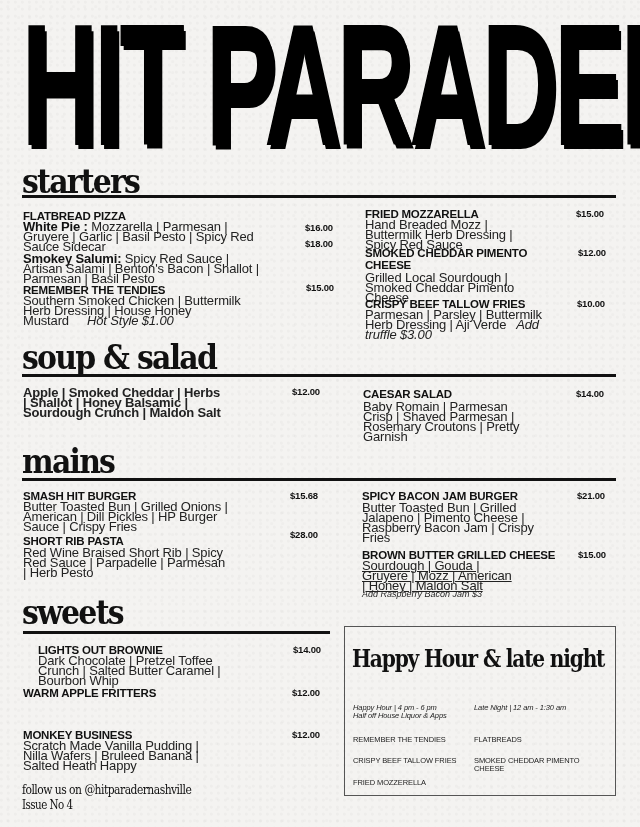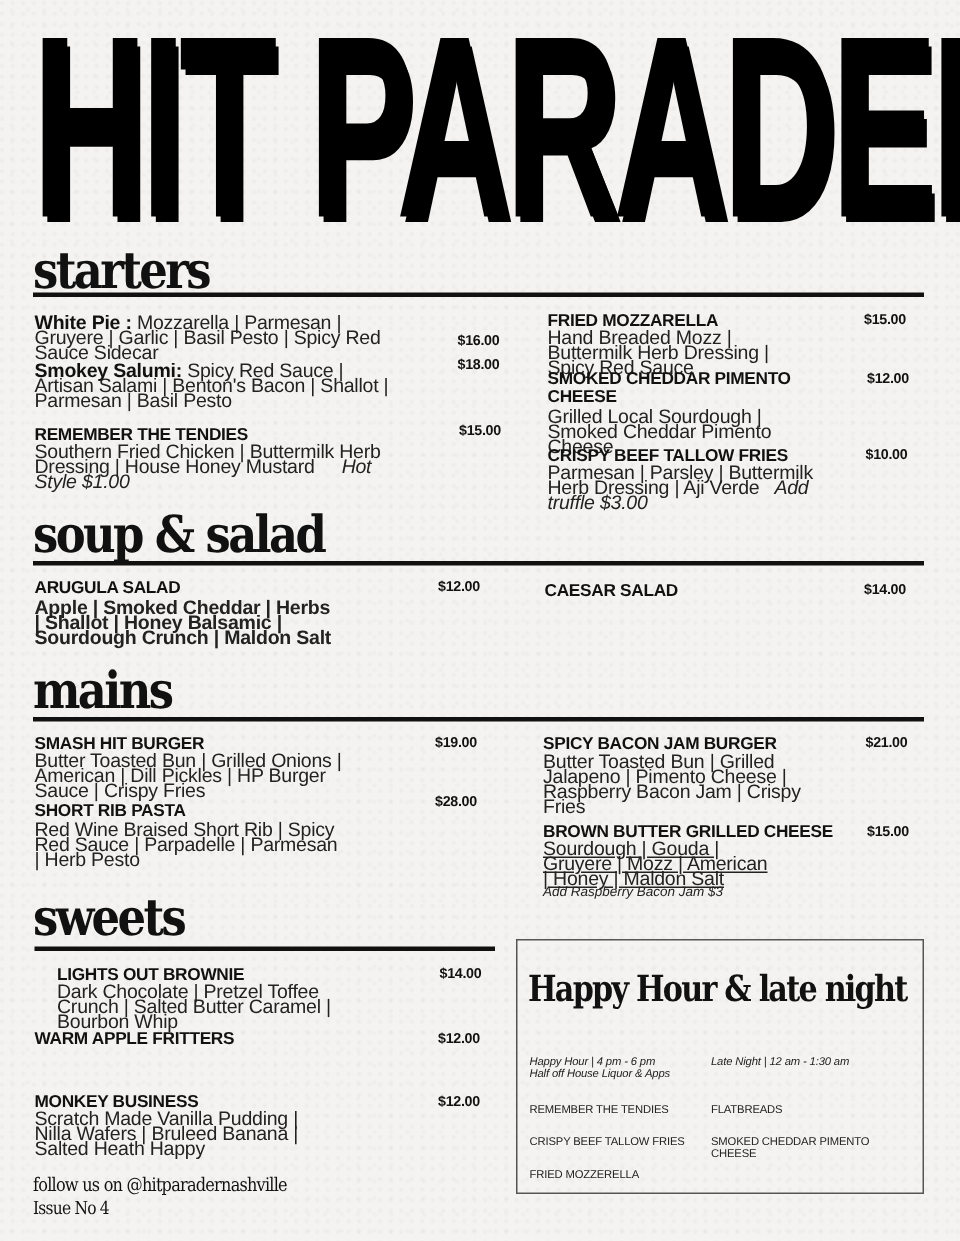--- a/index.html
+++ b/index.html
@@ -109,29 +109,30 @@
 <body>
 
 <div class="abs title">
   <div class="title-text">HIT PARADER</div>
 </div>
 
 <div class="abs section-title" style="left:22px; top:164px;">starters</div>
 <div class="abs rule" style="left:22px; top:195px; width:594px;"></div>
 
 <div class="item" style="left:23px; top:210px; width:240px;">
+  <div class="item-name">FLATBREAD PIZZA</div>
   <div class="item-desc"><b>White Pie :</b><span> Mozzarella | Parmesan | Gruyere | Garlic | Basil Pesto | Spicy Red Sauce Sidecar</span></div>
   <div class="item-desc" style="margin-top:2px;"><b>Smokey Salumi:</b><span> Spicy Red Sauce | Artisan Salami | Benton's Bacon | Shallot | Parmesan | Basil Pesto</span></div>
 </div>
 <div class="price" style="left:305px; top:222px;">$16.00</div>
 <div class="price" style="left:305px; top:238px;">$18.00</div>
 
 <div class="item" style="left:23px; top:284px; width:240px;">
   <div class="item-name">REMEMBER THE TENDIES</div>
-  <div class="item-desc"><span>Southern Fried Chicken | Buttermilk Herb Dressing | House Honey Mustard</span><span class="item-note">Hot Style $1.00</span></div>
+  <div class="item-desc"><span>Southern Smoked Chicken | Buttermilk Herb Dressing | House Honey Mustard</span><span class="item-note">Hot Style $1.00</span></div>
 </div>
 <div class="price" style="left:306px; top:282px;">$15.00</div>
 
 <div class="item" style="left:365px; top:208px; width:175px;">
   <div class="item-name">FRIED MOZZARELLA</div>
   <div class="item-desc">Hand Breaded Mozz | Buttermilk Herb Dressing | Spicy Red Sauce</div>
 </div>
 <div class="price" style="left:576px; top:208px;">$15.00</div>
 
 <div class="item" style="left:365px; top:247px; width:165px;">
@@ -143,38 +144,38 @@
 <div class="item" style="left:365px; top:298px; width:190px;">
   <div class="item-name">CRISPY BEEF TALLOW FRIES</div>
   <div class="item-desc"><span>Parmesan | Parsley | Buttermilk Herb Dressing | Aji Verde</span><span class="item-note" style="margin-left:10px;">Add truffle $3.00</span></div>
 </div>
 <div class="price" style="left:577px; top:298px;text-align:center;">$10.00</div>
 
 <div class="abs section-title" style="left:22px; top:340px;">soup &amp; salad</div>
 <div class="abs rule" style="left:22px; top:374px; width:594px;"></div>
 
 <div class="item" style="left:23px; top:386px; width:200px;">
-  <div class="item-name">ARUGULA SALAD</div>
   <div class="item-desc" style="margin-top:2px;font-weight:bold;">Apple | Smoked Cheddar | Herbs | Shallot | Honey Balsamic | Sourdough Crunch | Maldon Salt</div>
 </div>
 <div class="price" style="left:292px; top:386px;">$12.00</div>
 
 <div class="item" style="left:363px; top:388px; width:170px;">
   <div class="item-name">CAESAR SALAD</div>
+  <div class="item-desc" style="margin-top:2px;">Baby Romain | Parmesan Crisp | Shaved Parmesan | Rosemary Croutons | Pretty Garnish</div>
 </div>
 <div class="price" style="left:576px; top:388px;">$14.00</div>
 
 <div class="abs section-title" style="left:22px; top:444px;">mains</div>
 <div class="abs rule" style="left:22px; top:478px; width:594px;"></div>
 
 <div class="item" style="left:23px; top:490px; width:210px;">
   <div class="item-name">SMASH HIT BURGER</div>
   <div class="item-desc">Butter Toasted Bun | Grilled Onions | American | Dill Pickles | HP Burger Sauce | Crispy Fries</div>
 </div>
-<div class="price" style="left:290px; top:490px;">$19.00</div>
+<div class="price" style="left:290px; top:490px;">$15.68</div>
 
 <div class="item" style="left:23px; top:535px; width:205px;">
   <div class="item-name">SHORT RIB PASTA</div>
   <div class="item-desc" style="margin-top:1px;">Red Wine Braised Short Rib | Spicy Red Sauce | Parpadelle | Parmesan | Herb Pesto</div>
 </div>
 <div class="price" style="left:290px; top:529px;">$28.00</div>
 
 <div class="item" style="left:362px; top:490px; width:180px;">
   <div class="item-name">SPICY BACON JAM BURGER</div>
   <div class="item-desc" style="margin-top:1px;">Butter Toasted Bun | Grilled Jalapeno | Pimento Cheese | Raspberry Bacon Jam | Crispy Fries</div>

